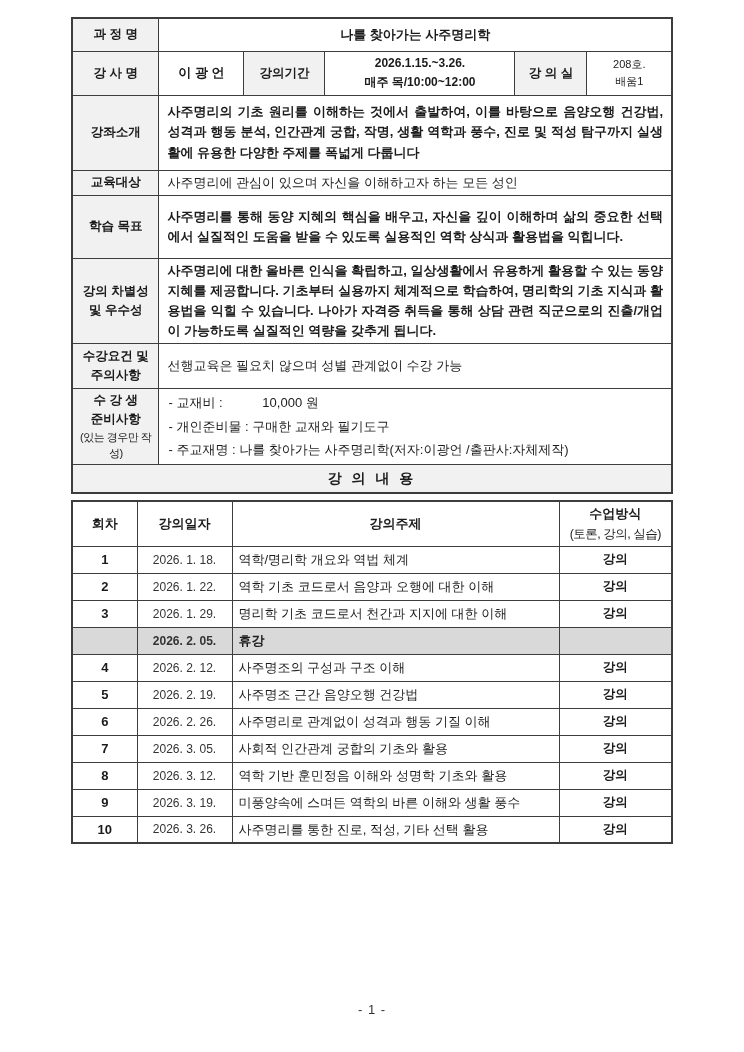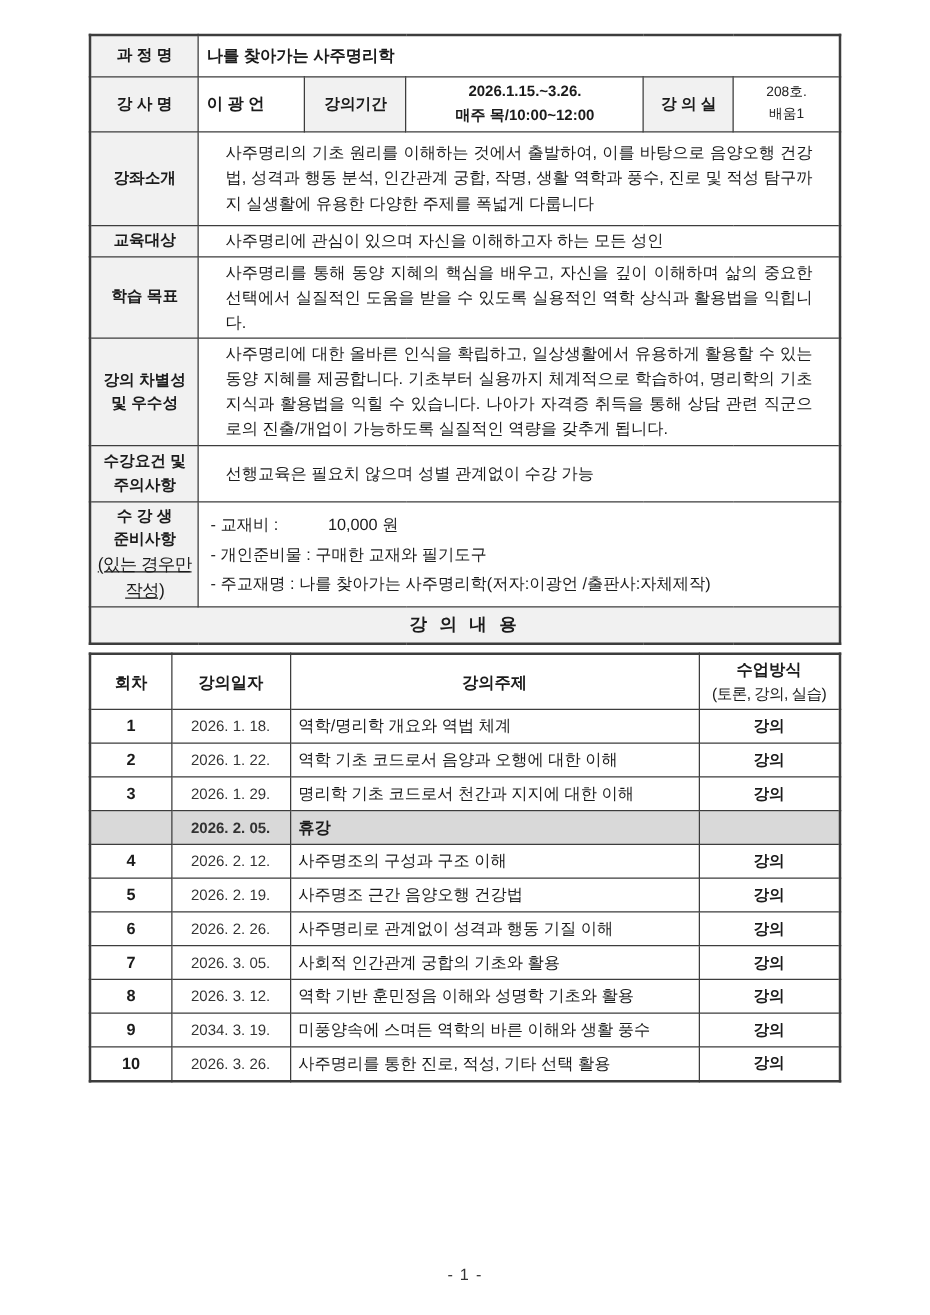--- a/index.html
+++ b/index.html
@@ -22,21 +22,21 @@
     letter-spacing: 4px;
     color: #111;
   }
   table {
     width: 600px;
     margin: 0 auto;
     border-collapse: collapse;
     table-layout: fixed;
     border: 2px solid #3d3d3d;
   }
-  .table-a { margin-top: 27px; }
+  .table-a { margin-top: 17px; }
   .table-b { margin-top: 6px; }
   td {
     border: 1px solid #3d3d3d;
     font-size: 13px;
     vertical-align: middle;
     padding: 2px 6px;
     line-height: 1.55;
   }
   .label-cell {
     background: #f1f1f1;
@@ -47,26 +47,26 @@
     line-height: 1.5;
   }
   .section-header {
     background: #f1f1f1;
     font-weight: bold;
     text-align: center;
     font-size: 14px;
     letter-spacing: 3px;
     padding: 3px;
   }
-  .center-bold { font-weight: bold; }
-  .content-cell { text-align: justify; padding: 2px 21px; }
-  .left-cell { text-align: left; padding: 2px 21px; }
+  .center-bold { text-align: center; font-weight: bold; }
+  .content-cell { text-align: justify; padding: 2px 8px; font-weight: bold; }
+  .left-cell { text-align: left; padding: 2px 8px; }
   .period-cell { text-align: center; font-weight: bold; font-size: 12px; line-height: 1.6; padding: 2px 2px; }
   .room-cell { text-align: center; font-size: 11px; line-height: 1.55; color: #222; }
-  .label-note { display: block; font-weight: normal; font-size: 14px; letter-spacing: -0.5px; text-decoration: underline; }
+  .label-note { display: block; font-weight: normal; font-size: 11px; letter-spacing: -0.5px; }
   .label-line { display: block; }
   .prep-cell { padding: 0 9px; }
   .prep-item { display: block; white-space: pre-wrap; line-height: 1.8; }
   .tb-header td { font-size: 13px; text-align: center; }
   .tb-header .method-note { display: block; font-weight: normal; font-size: 12.5px; letter-spacing: -0.5px; }
   .tb-header .col-title { font-weight: bold; }
   .no-cell { text-align: center; font-weight: bold; }
   .date-cell { text-align: center; font-size: 12px; color: #333; }
   .topic-cell { text-align: left; padding: 1px 6px; }
   .method-cell { text-align: center; font-weight: bold; font-size: 12.5px; }
@@ -220,21 +220,21 @@
       <td class="method-cell">강의</td>
     </tr>
     <tr>
       <td class="no-cell" style="height:27px">8</td>
       <td class="date-cell">2026. 3. 12.</td>
       <td class="topic-cell">역학 기반 훈민정음 이해와 성명학 기초와 활용</td>
       <td class="method-cell">강의</td>
     </tr>
     <tr>
       <td class="no-cell" style="height:27px">9</td>
-      <td class="date-cell">2034. 3. 19.</td>
+      <td class="date-cell">2026. 3. 19.</td>
       <td class="topic-cell">미풍양속에 스며든 역학의 바른 이해와 생활 풍수</td>
       <td class="method-cell">강의</td>
     </tr>
     <tr>
       <td class="no-cell" style="height:27px">10</td>
       <td class="date-cell">2026. 3. 26.</td>
       <td class="topic-cell">사주명리를 통한 진로, 적성, 기타 선택 활용</td>
       <td class="method-cell">강의</td>
     </tr>
   </tbody>

